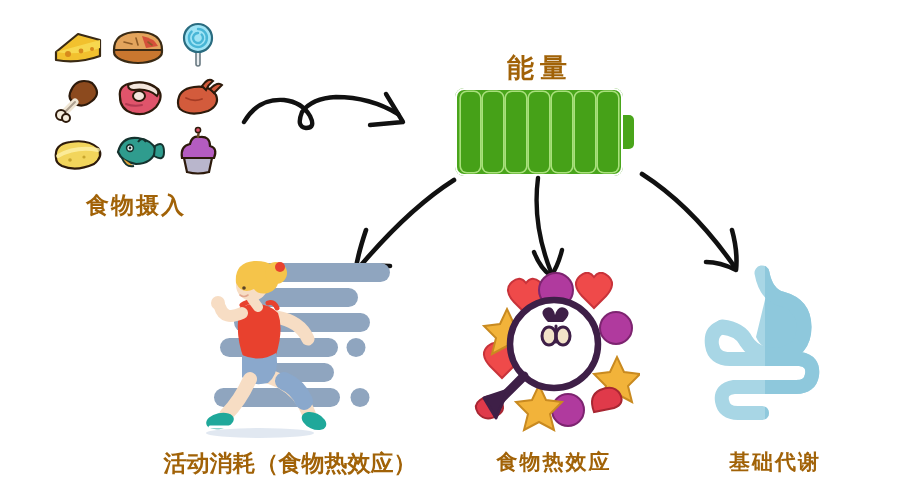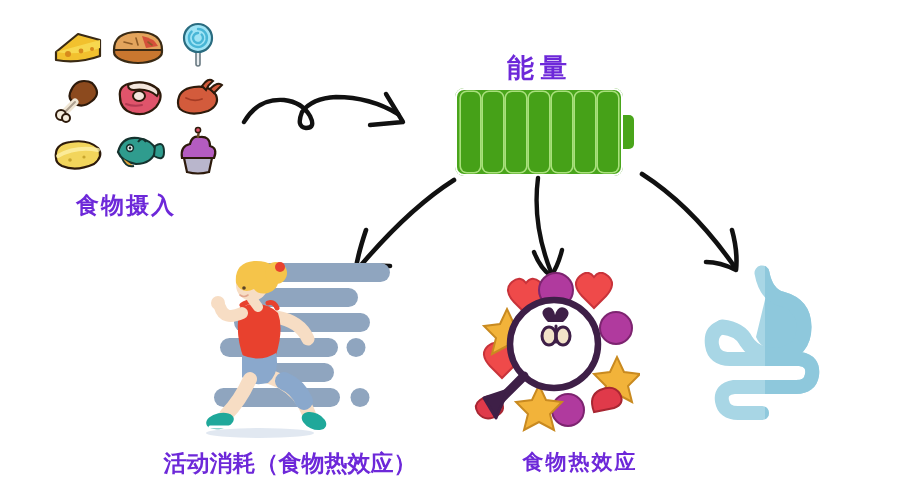--- a/index.html
+++ b/index.html
@@ -8,34 +8,34 @@
     background:#ffffff;
     font-family:"DejaVu Sans", sans-serif;
     overflow:hidden;
   }
   #stage{position:relative;width:900px;height:500px;overflow:hidden;background:#fff;}
 
   .label{
     position:absolute;
     font-family:"DejaVu Sans", sans-serif;
     font-weight:700;
-    color:#6d28d9;
+    color:#a16207;
     white-space:nowrap;
     letter-spacing:2px;
     text-align:center;
   }
 
   
   #food-group{position:absolute;left:48px;top:18px;width:180px;height:170px;}
   .food-grid{
     position:absolute;left:0;top:0;width:180px;height:160px;
     display:grid;grid-template-columns:repeat(3,60px);grid-template-rows:repeat(3,53px);
   }
   .food-cell{position:relative;width:60px;height:53px;}
-  .lbl-food{left:36px;top:190px;width:180px;font-size:23px;}
+  .lbl-food{left:46px;top:190px;width:180px;font-size:23px;}
 
   
   #battery-group{position:absolute;left:455px;top:88px;width:180px;height:88px;}
   .bat-body{
     position:absolute;left:0;top:0;width:168px;height:88px;
     background:#49a51b;border-radius:9px;
     box-shadow:0 0 0 2px #ffffff inset;
   }
   .bat-cap{
     position:absolute;left:166px;top:27px;width:13px;height:34px;
@@ -47,21 +47,21 @@
     box-shadow:0 0 0 1.6px #a9e07c;
   }
   .lbl-energy{left:455px;top:50px;width:170px;font-size:27px;letter-spacing:6px;}
 
   
   #runner-group{position:absolute;left:180px;top:255px;width:215px;height:190px;}
   .lbl-activity{left:160px;top:448px;width:260px;font-size:23px;letter-spacing:0px;}
 
   
   #tef-group{position:absolute;left:470px;top:272px;width:170px;height:160px;}
-  .lbl-tef{left:500px;top:448px;width:160px;font-size:21px;letter-spacing:2px;}
+  .lbl-tef{left:474px;top:448px;width:160px;font-size:21px;letter-spacing:2px;}
 
   
   #bmr-group{position:absolute;left:700px;top:265px;width:130px;height:165px;}
   .lbl-bmr{left:710px;top:448px;width:130px;font-size:21px;letter-spacing:2px;}
 
   
   .arrow-svg{position:absolute;overflow:visible;}
   #arrow-food{left:240px;top:78px;}
   #arrow-left{left:330px;top:168px;}
   #arrow-mid{left:518px;top:174px;}
@@ -292,14 +292,15 @@
         <path d="M70 14 Q72 34 90 40 Q108 48 104 66 Q100 84 80 86 Q62 86 56 72" fill="#8ec8dc"></path>
         <g fill="none" stroke="#8ec8dc" stroke-width="15" stroke-linecap="round" stroke-linejoin="round">
           <path d="M62 8 Q66 30 82 34 Q104 40 104 62 Q104 86 80 90 Q56 92 46 76 Q40 64 22 62"></path>
         </g>
         <g fill="none" stroke="#8ec8dc" stroke-width="14" stroke-linecap="round" stroke-linejoin="round">
           <path d="M22 62 Q10 66 12 80 Q14 94 30 94 L100 94 Q114 96 112 110 Q110 122 96 122 L34 122 Q20 124 22 136 Q24 148 38 148 L62 148"></path>
         </g>
       </g>
     </svg>
   </div>
+  <div class="label lbl-bmr">基础代谢</div>
 
 </div>
 
 </body></html>

